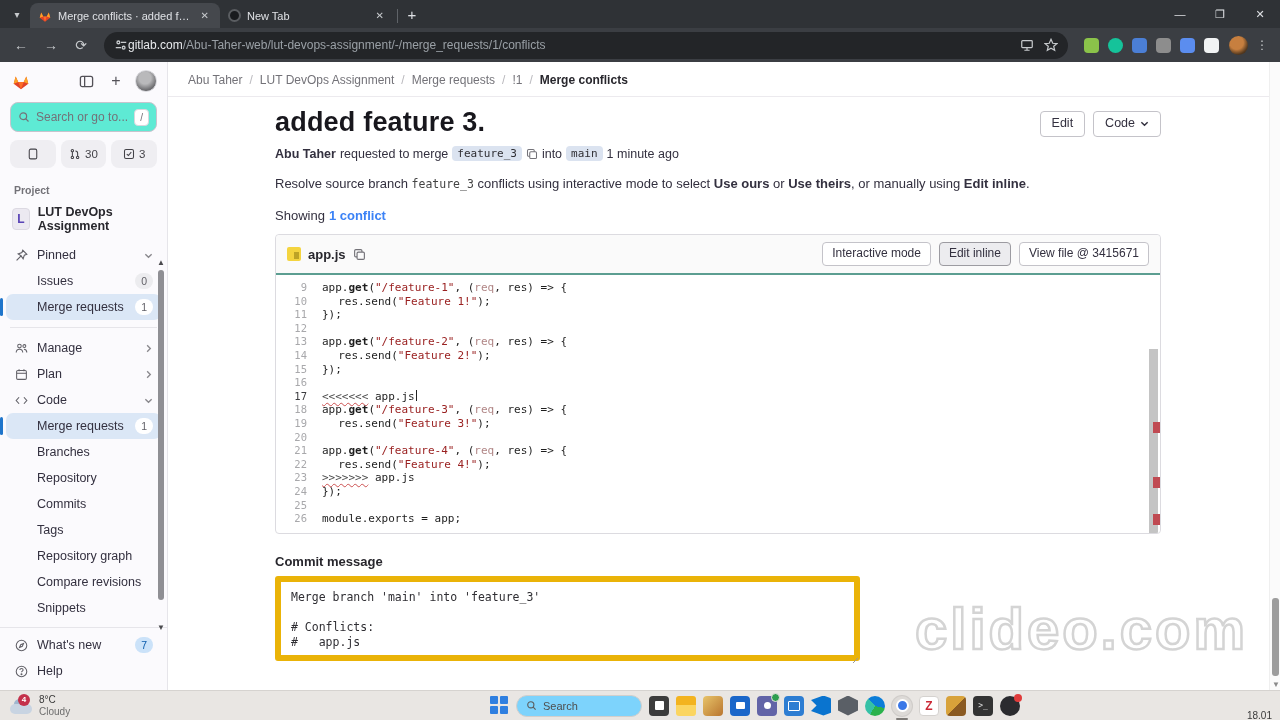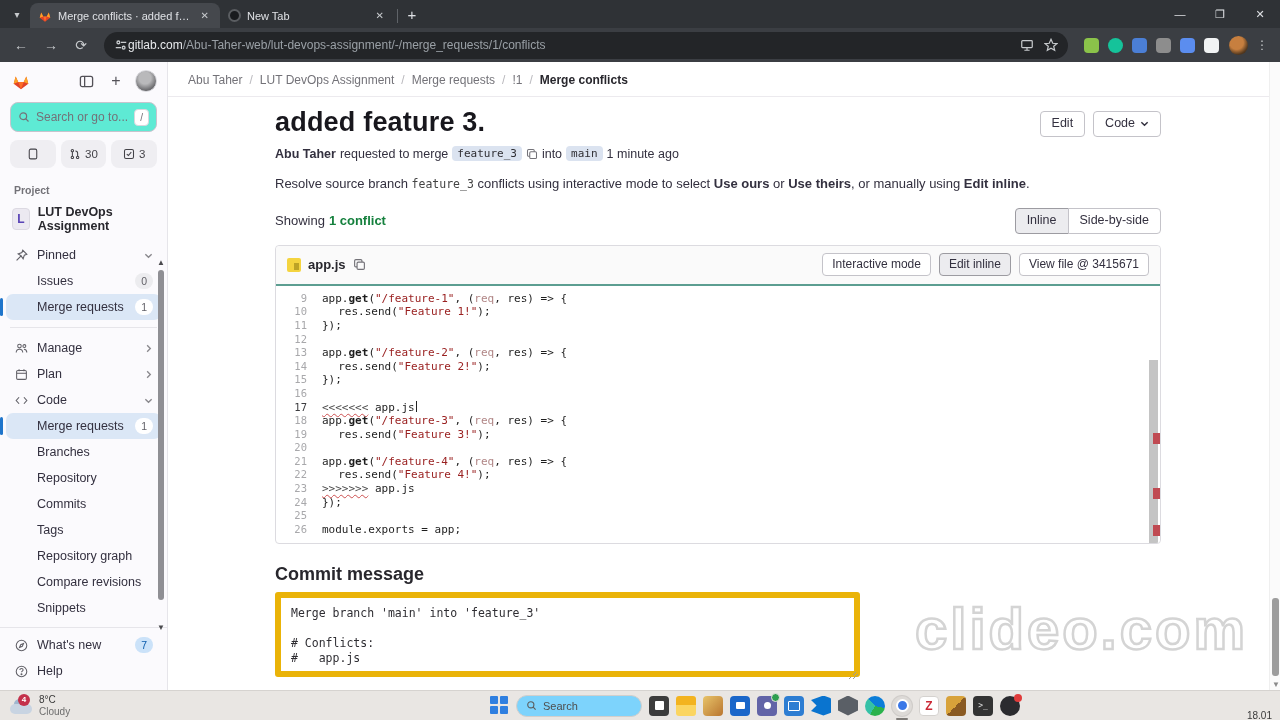--- a/index.html
+++ b/index.html
@@ -75,21 +75,21 @@
   .btn { display:inline-flex; align-items:center; gap:5px; background:#fff; border:1px solid #c4c3c9; border-radius:4px; font-size:12.5px; color:#33303f; padding:5px 11px; line-height:1.1; }
   .btn.selected { background:#ececef; border-color:#9c9ba1; }
   .byline { margin-top:8px; font-size:12.5px; color:#33303f; display:flex; align-items:center; gap:4px; flex-wrap:wrap; }
   .byline .author { font-weight:700; }
   .chip { font-family:"DejaVu Sans Mono",monospace; font-size:11px; background:#dbe3f0; border-radius:4px; padding:1px 5px; color:#2f2e33; }
   .copy-ico { color:#737278; display:inline-flex; }
   .hint { margin-top:15px; font-size:13px; color:#33303f; }
   .hint .mono { font-family:"DejaVu Sans Mono",monospace; font-size:11.5px; color:#444; }
   .hint b { font-weight:700; }
   .conflict-bar { display:flex; align-items:center; margin:17px 0 11px; font-size:13px; color:#33303f; }
-  .conflict-count { color:#15803d; font-weight:600; margin-left:4px; }
+  .conflict-count { color:#3b82f6; font-weight:600; margin-left:4px; }
   .seg-group { margin-left:auto; display:flex; }
   .seg-group .btn:first-child { border-radius:4px 0 0 4px; }
   .seg-group .btn:last-child { border-radius:0 4px 4px 0; margin-left:-1px; }
 
   .file-card { border:1px solid #dcdbe0; border-radius:4px; background:#fff; }
   .file-head { height:40px; background:#fafafa; border-bottom:2px solid #5c9e91; border-radius:4px 4px 0 0; display:flex; align-items:center; padding:0 11px; gap:7px; }
   .js-chip { width:14px; height:14px; border-radius:2px; background:#f4d43f; position:relative; }
   .js-chip::after { content:""; position:absolute; right:2px; bottom:2px; width:5px; height:7px; background:#8f7a12; opacity:.55; }
   .file-name { font-weight:700; font-size:13px; color:#28272d; }
   .file-actions { margin-left:auto; display:flex; gap:8px; }
@@ -103,21 +103,21 @@
   .code-s { color:#9a2121; }
   .code-p { color:#b08585; }
   .code-m { font-weight:bold; }
   .code-mk { color:#4a4a4a; text-decoration:underline wavy #cc5050 1px; text-underline-offset:2px; }
   .code-i { display:inline-block; width:2ch; border-left:1px solid #e2e2e2; margin-left:3px; }
   .caret { display:inline-block; width:1px; height:11px; background:#222; vertical-align:-1px; margin-left:1px; }
   .ed-scroll { position:absolute; top:0; right:0; bottom:0; width:12px; background:#fff; }
   .ed-scroll .thumb { position:absolute; left:1px; width:9px; top:74px; bottom:0; background:#c4c4c4; }
   .ed-mark { position:absolute; right:0; width:7px; height:11px; background:#c04a52; }
 
-  .commit-label { font-size:18px; font-weight:700; color:#28272d; margin:20px 0 7px; }
+  .commit-label { font-size:13px; font-weight:700; color:#28272d; margin:20px 0 7px; }
   .commit-box { width:585px; height:85px; border:6px solid #eab308; border-radius:3px; padding:8px 10px; font-family:"DejaVu Sans Mono",monospace; font-size:11.5px; line-height:1.3; color:#2f2e33; resize:none; position:relative; background:#fff; }
   .resize-grip { position:relative; width:585px; height:0; }
   .resize-grip::after { content:""; position:absolute; right:2px; top:-11px; width:9px; height:9px; background:linear-gradient(135deg,transparent 0 50%,#9a9a9a 50% 55%,transparent 55% 70%,#9a9a9a 70% 75%,transparent 75%); }
 
   .watermark { position:absolute; right:32px; bottom:28px; font-size:58px; font-weight:bold; letter-spacing:3px; color:transparent; -webkit-text-stroke:2.5px #c6c6c6; opacity:.75; pointer-events:none; font-family:"Liberation Sans",sans-serif; }
 
   .page-scroll { position:absolute; right:0; top:0; bottom:0; width:11px; background:#fbfbfb; border-left:1px solid #efefef; }
   .page-scroll .thumb { position:absolute; left:2px; width:7px; bottom:14px; height:78px; border-radius:3px; background:#9d9d9d; }
   .page-scroll .arr { position:absolute; left:2px; bottom:1px; font-size:8px; color:#8a8a8a; }
 
@@ -452,24 +452,20 @@
         <span>1 minute ago</span>
       </div>
 
       <div class="hint">
         <span>Resolve source branch </span><span class="mono">feature_3</span><span> conflicts using interactive mode to select </span><b>Use ours</b><span> or </span><b>Use theirs</b><span>, or manually using </span><b>Edit inline</b><span>.</span>
       </div>
 
       <div class="conflict-bar">
         <span>Showing</span>
         <span class="conflict-count">1 conflict</span>
-        <div class="seg-group">
-          <button class="btn selected">Inline</button>
-          <button class="btn">Side-by-side</button>
-        </div>
       </div>
 
       <div class="file-card">
         <div class="file-head">
           <span class="js-chip"></span>
           <span class="file-name">app.js</span>
           <span class="copy-ico">
             <svg class="ic" width="13" height="13" viewBox="0 0 16 16" fill="none" stroke="#737278" stroke-width="1.4">
                 <rect x="5" y="5" width="9" height="9" rx="1.5"></rect>
                 <path d="M11 5V3.5A1.5 1.5 0 0 0 9.5 2H3.5A1.5 1.5 0 0 0 2 3.5v6A1.5 1.5 0 0 0 3.5 11H5"></path>

